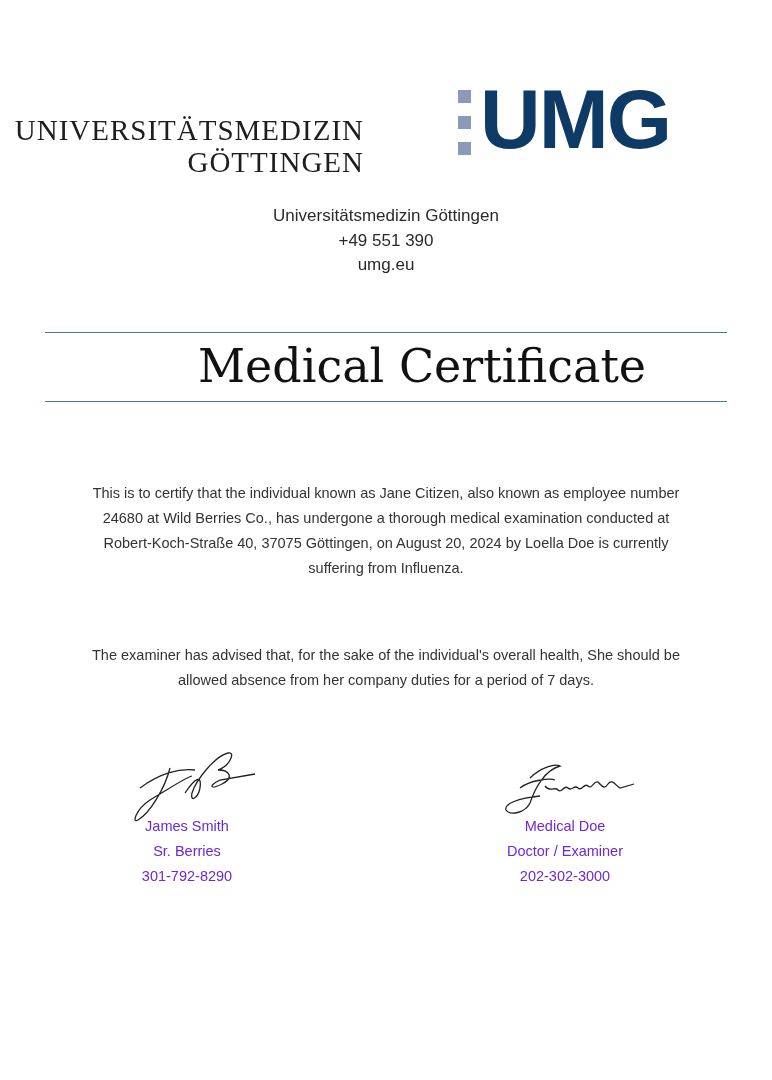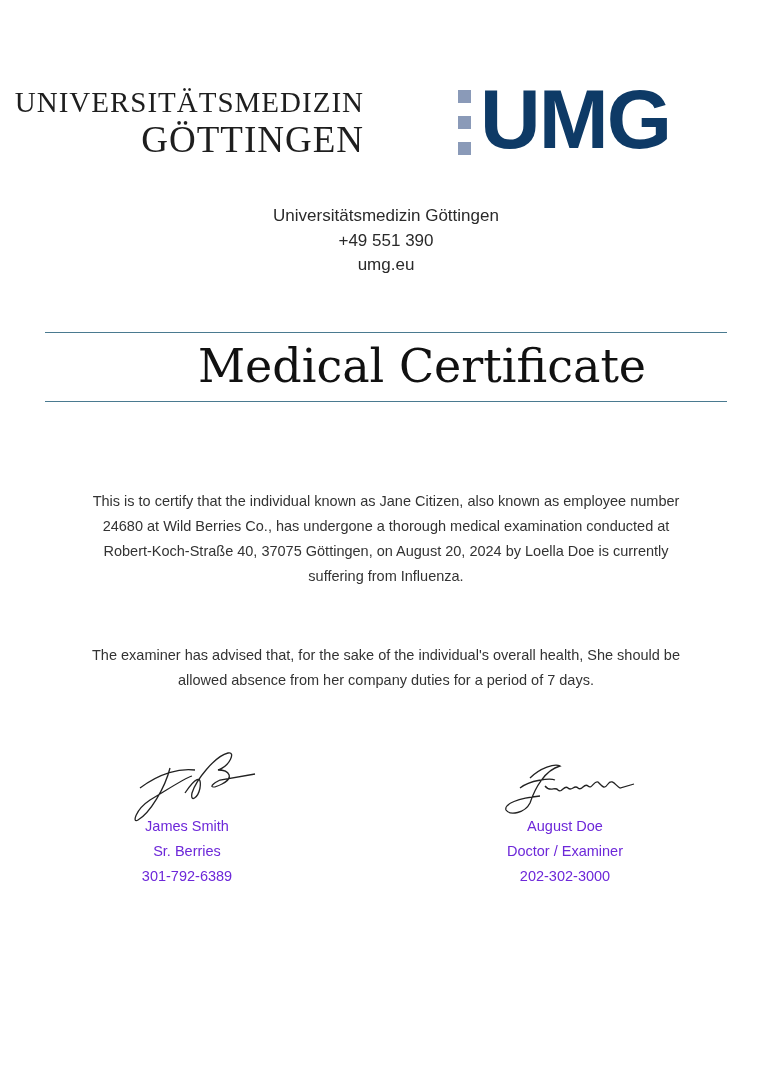--- a/index.html
+++ b/index.html
@@ -1,36 +1,36 @@
 <!DOCTYPE html>
 <html><head>
 <meta charset="utf-8">
 <style>
   html, body { margin: 0; padding: 0; background: #ffffff; }
   body { width: 772px; height: 1080px; position: relative; overflow: hidden; font-family: "Liberation Sans", sans-serif; color: #3a3a3a; }
 
   .logo { position: absolute; left: 84px; top: 86px; width: 610px; height: 80px; }
   .logo-text { position: absolute; right: 330px; top: 0; text-align: right; font-family: "Liberation Serif", serif; color: #1e1e1e; letter-spacing: 1px; }
-  .logo-line1 { font-size: 29px; line-height: 32px; white-space: nowrap; }
-  .logo-line2 { font-size: 37px; line-height: 32px; white-space: nowrap; margin-top: 6px; }
+  .logo-line1 { font-size: 29px; line-height: 32px; white-space: nowrap; margin-top: 28px; }
+  .logo-line2 { font-size: 29px; line-height: 32px; white-space: nowrap; }
   .logo-dots { position: absolute; left: 374px; top: 4px; width: 14px; height: 66px; }
   .logo-dot { position: absolute; left: 0; width: 13px; height: 13px; background: #8a9ab8; }
   .logo-umg { position: absolute; left: 396px; top: -12px; font-family: "Liberation Sans", sans-serif; font-weight: bold; font-size: 84px; line-height: 90px; color: #0e3a66; letter-spacing: -2px; }
 
   .address { position: absolute; left: 0; top: 204px; width: 772px; text-align: center; font-size: 17px; line-height: 24.5px; color: #2a2a2a; }
   .address div { white-space: nowrap; }
 
   .rule { position: absolute; left: 45px; width: 682px; height: 1px; background: #4a7a90; }
   .rule.top { top: 332px; }
   .rule.bottom { top: 401px; }
 
   .title { position: absolute; left: 0; top: 334px; width: 772px; text-align: center; font-family: "DejaVu Serif", serif; font-size: 46px; line-height: 64px; color: #111111; margin-left: 36px; }
 
   .para { position: absolute; left: 80px; width: 612px; text-align: center; font-size: 14.5px; line-height: 25px; color: #333333; }
-  .para1 { top: 481px; margin-top: 8px; }
+  .para1 { top: 481px; }
   .para2 { top: 643px; }
 
   .sig { position: absolute; width: 220px; text-align: center; font-size: 14.5px; line-height: 25px; color: #6d28d9; }
   .sig.left { left: 77px; top: 814px; }
   .sig.right { left: 455px; top: 814px; }
   .sig-svg { position: absolute; }
   .sig-svg.left { left: 130px; top: 748px; }
   .sig-svg.right { left: 500px; top: 758px; }
 </style>
 </head>
@@ -65,20 +65,20 @@
 <svg class="sig-svg left" width="130" height="80" viewBox="0 0 130 80">
   <path d="M10 40 C30 25, 50 20, 65 22 M40 20 C35 40, 20 65, 8 72 C2 76, 5 62, 20 52 C40 40, 55 30, 62 28 M55 45 C65 30, 72 26, 70 40 C68 50, 60 55, 62 45 C66 32, 85 8, 98 5 C106 3, 100 18, 88 22 C100 22, 104 30, 92 36 C80 42, 78 38, 90 32 L125 26" fill="none" stroke="#222" stroke-width="1.3"></path>
 </svg>
 <svg class="sig-svg right" width="140" height="60" viewBox="0 0 140 60">
   <path d="M30 20 C40 10, 55 5, 60 8 C45 12, 35 30, 30 45 C25 55, 10 58, 6 52 C4 46, 18 40, 40 38 M20 30 C30 22, 50 20, 55 22 M45 28 C50 35, 55 28, 58 32 C62 36, 64 26, 68 30 C72 34, 74 26, 78 30 C82 34, 84 24, 88 28 C92 32, 94 22, 98 24 C102 28, 104 32, 108 26 C112 20, 116 28, 120 30 L134 26" fill="none" stroke="#222" stroke-width="1.3"></path>
 </svg>
 
 <div class="sig left">
   <div>James Smith</div>
   <div>Sr. Berries</div>
-  <div>301-792-6389</div>
+  <div>301-792-8290</div>
 </div>
 
 <div class="sig right">
-  <div>August Doe</div>
+  <div>Medical Doe</div>
   <div>Doctor / Examiner</div>
   <div>202-302-3000</div>
 </div>
 
 </body></html>

